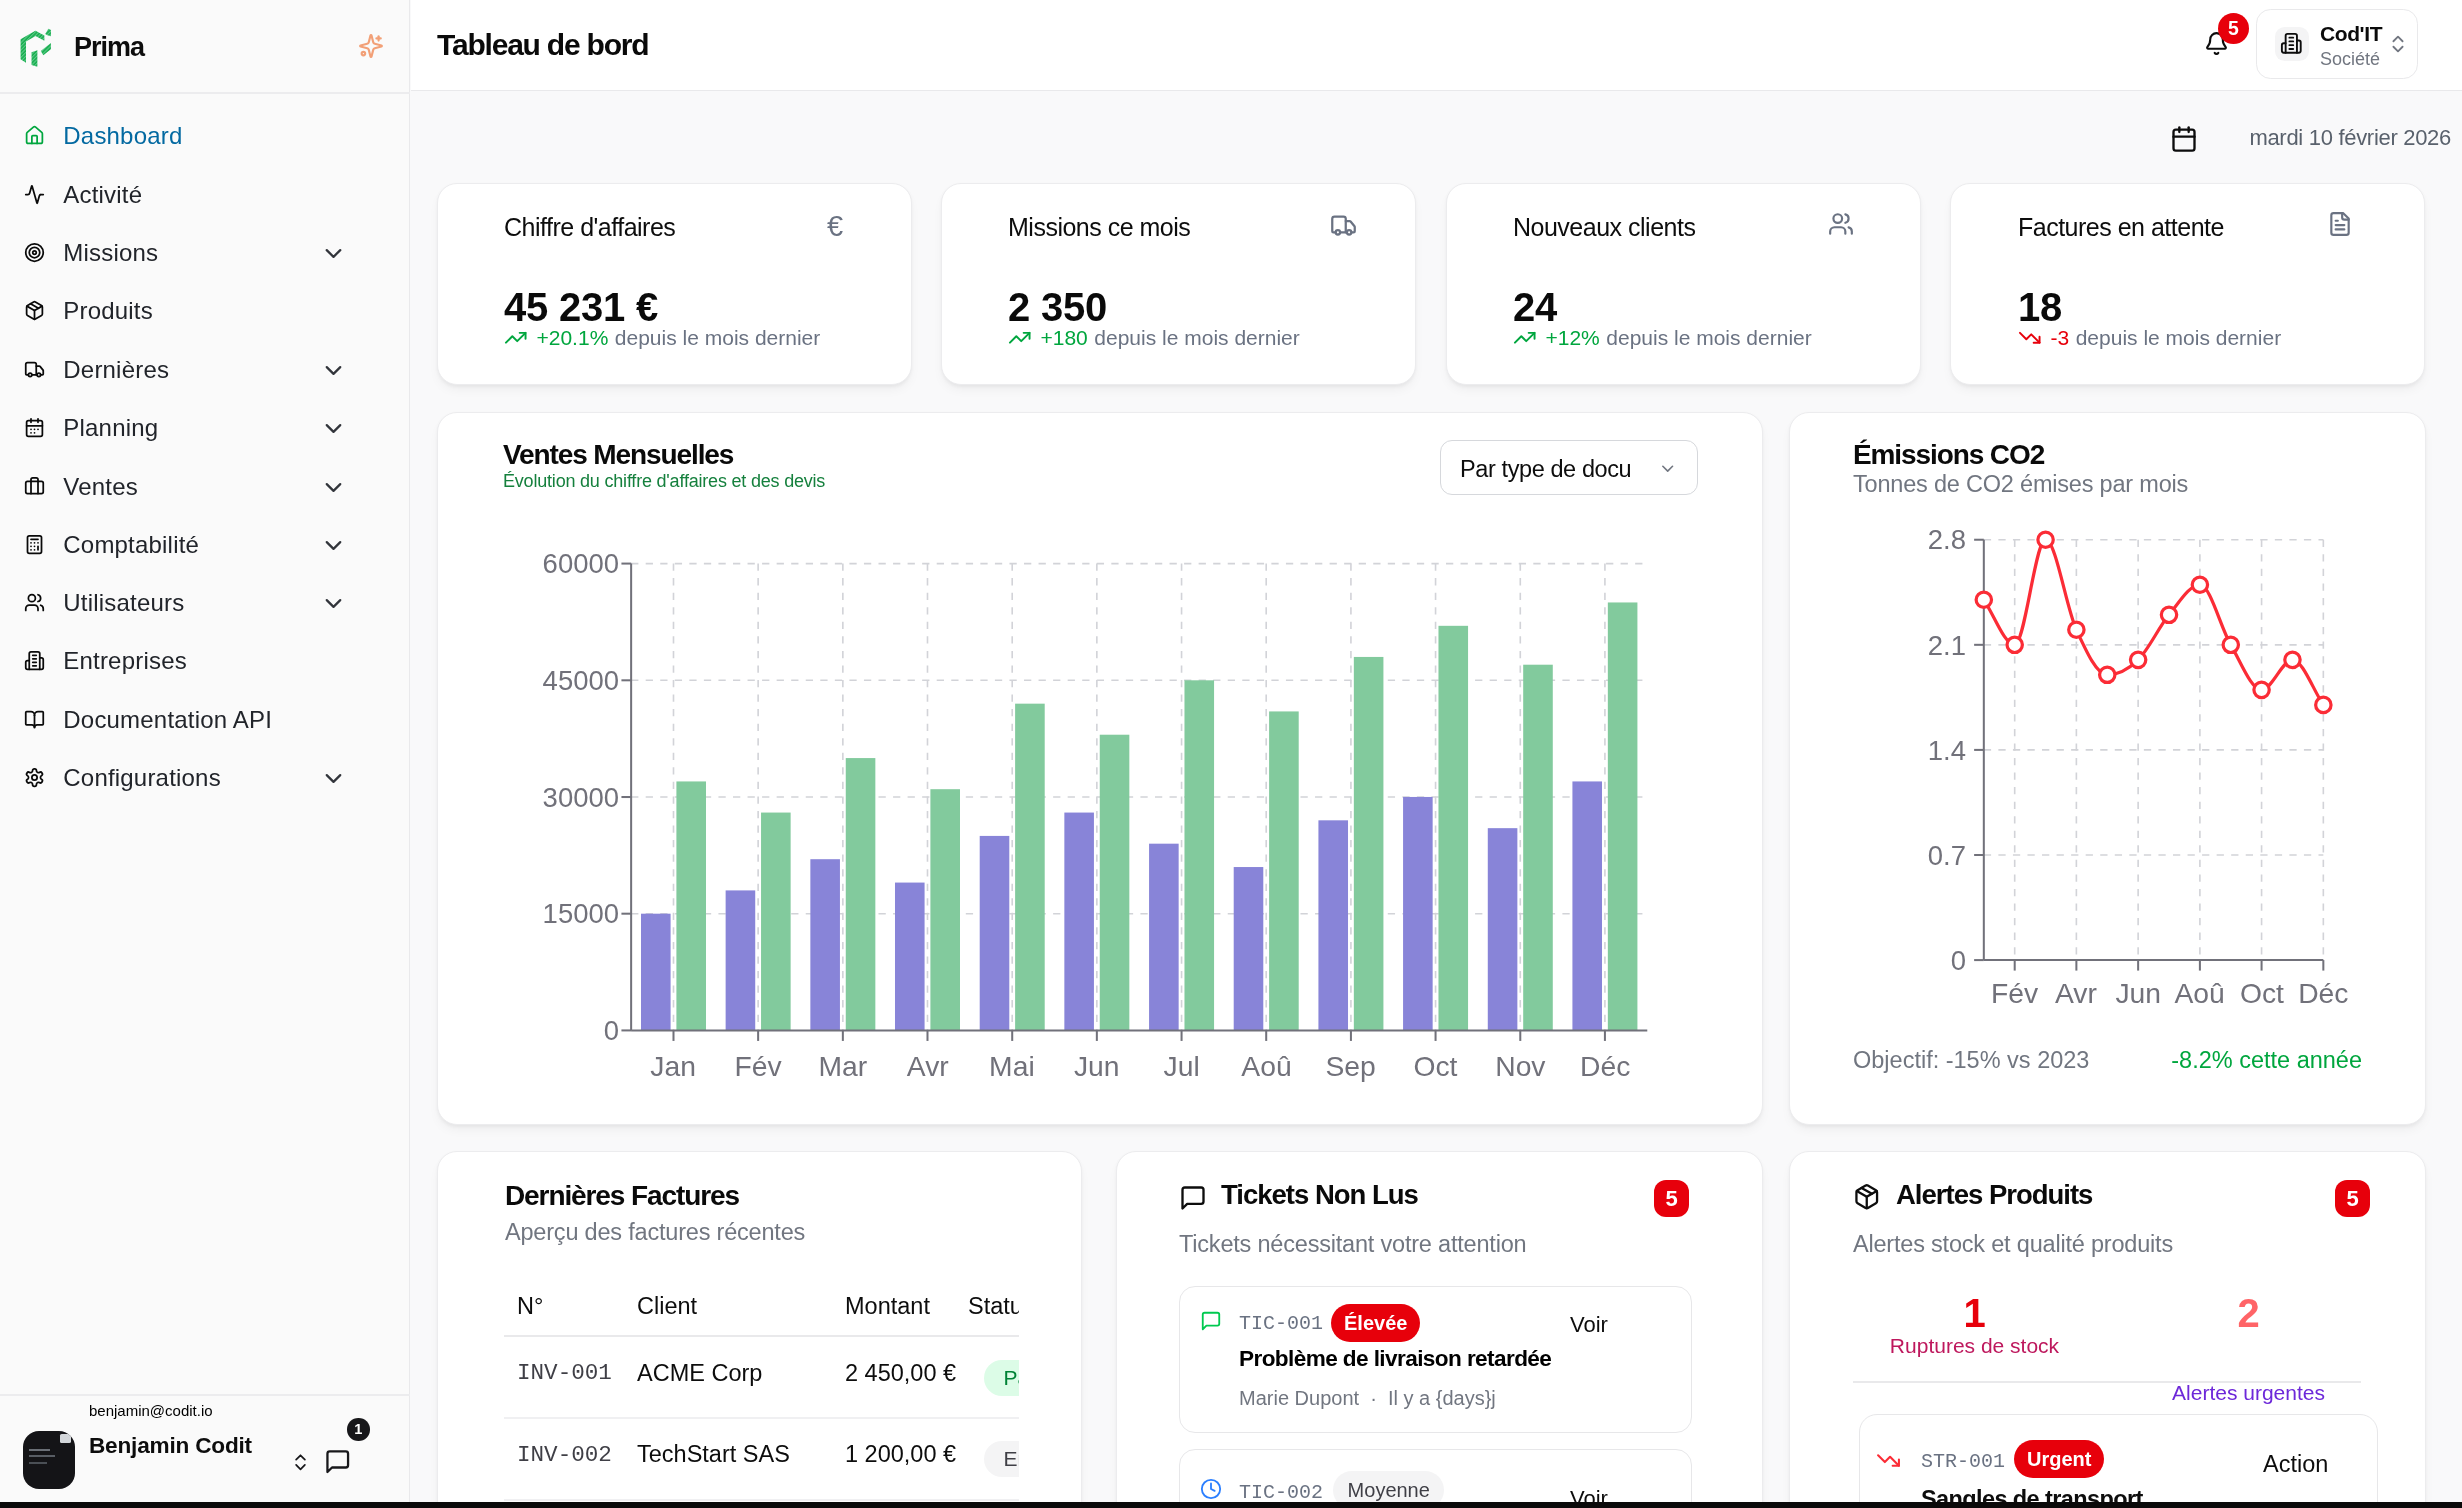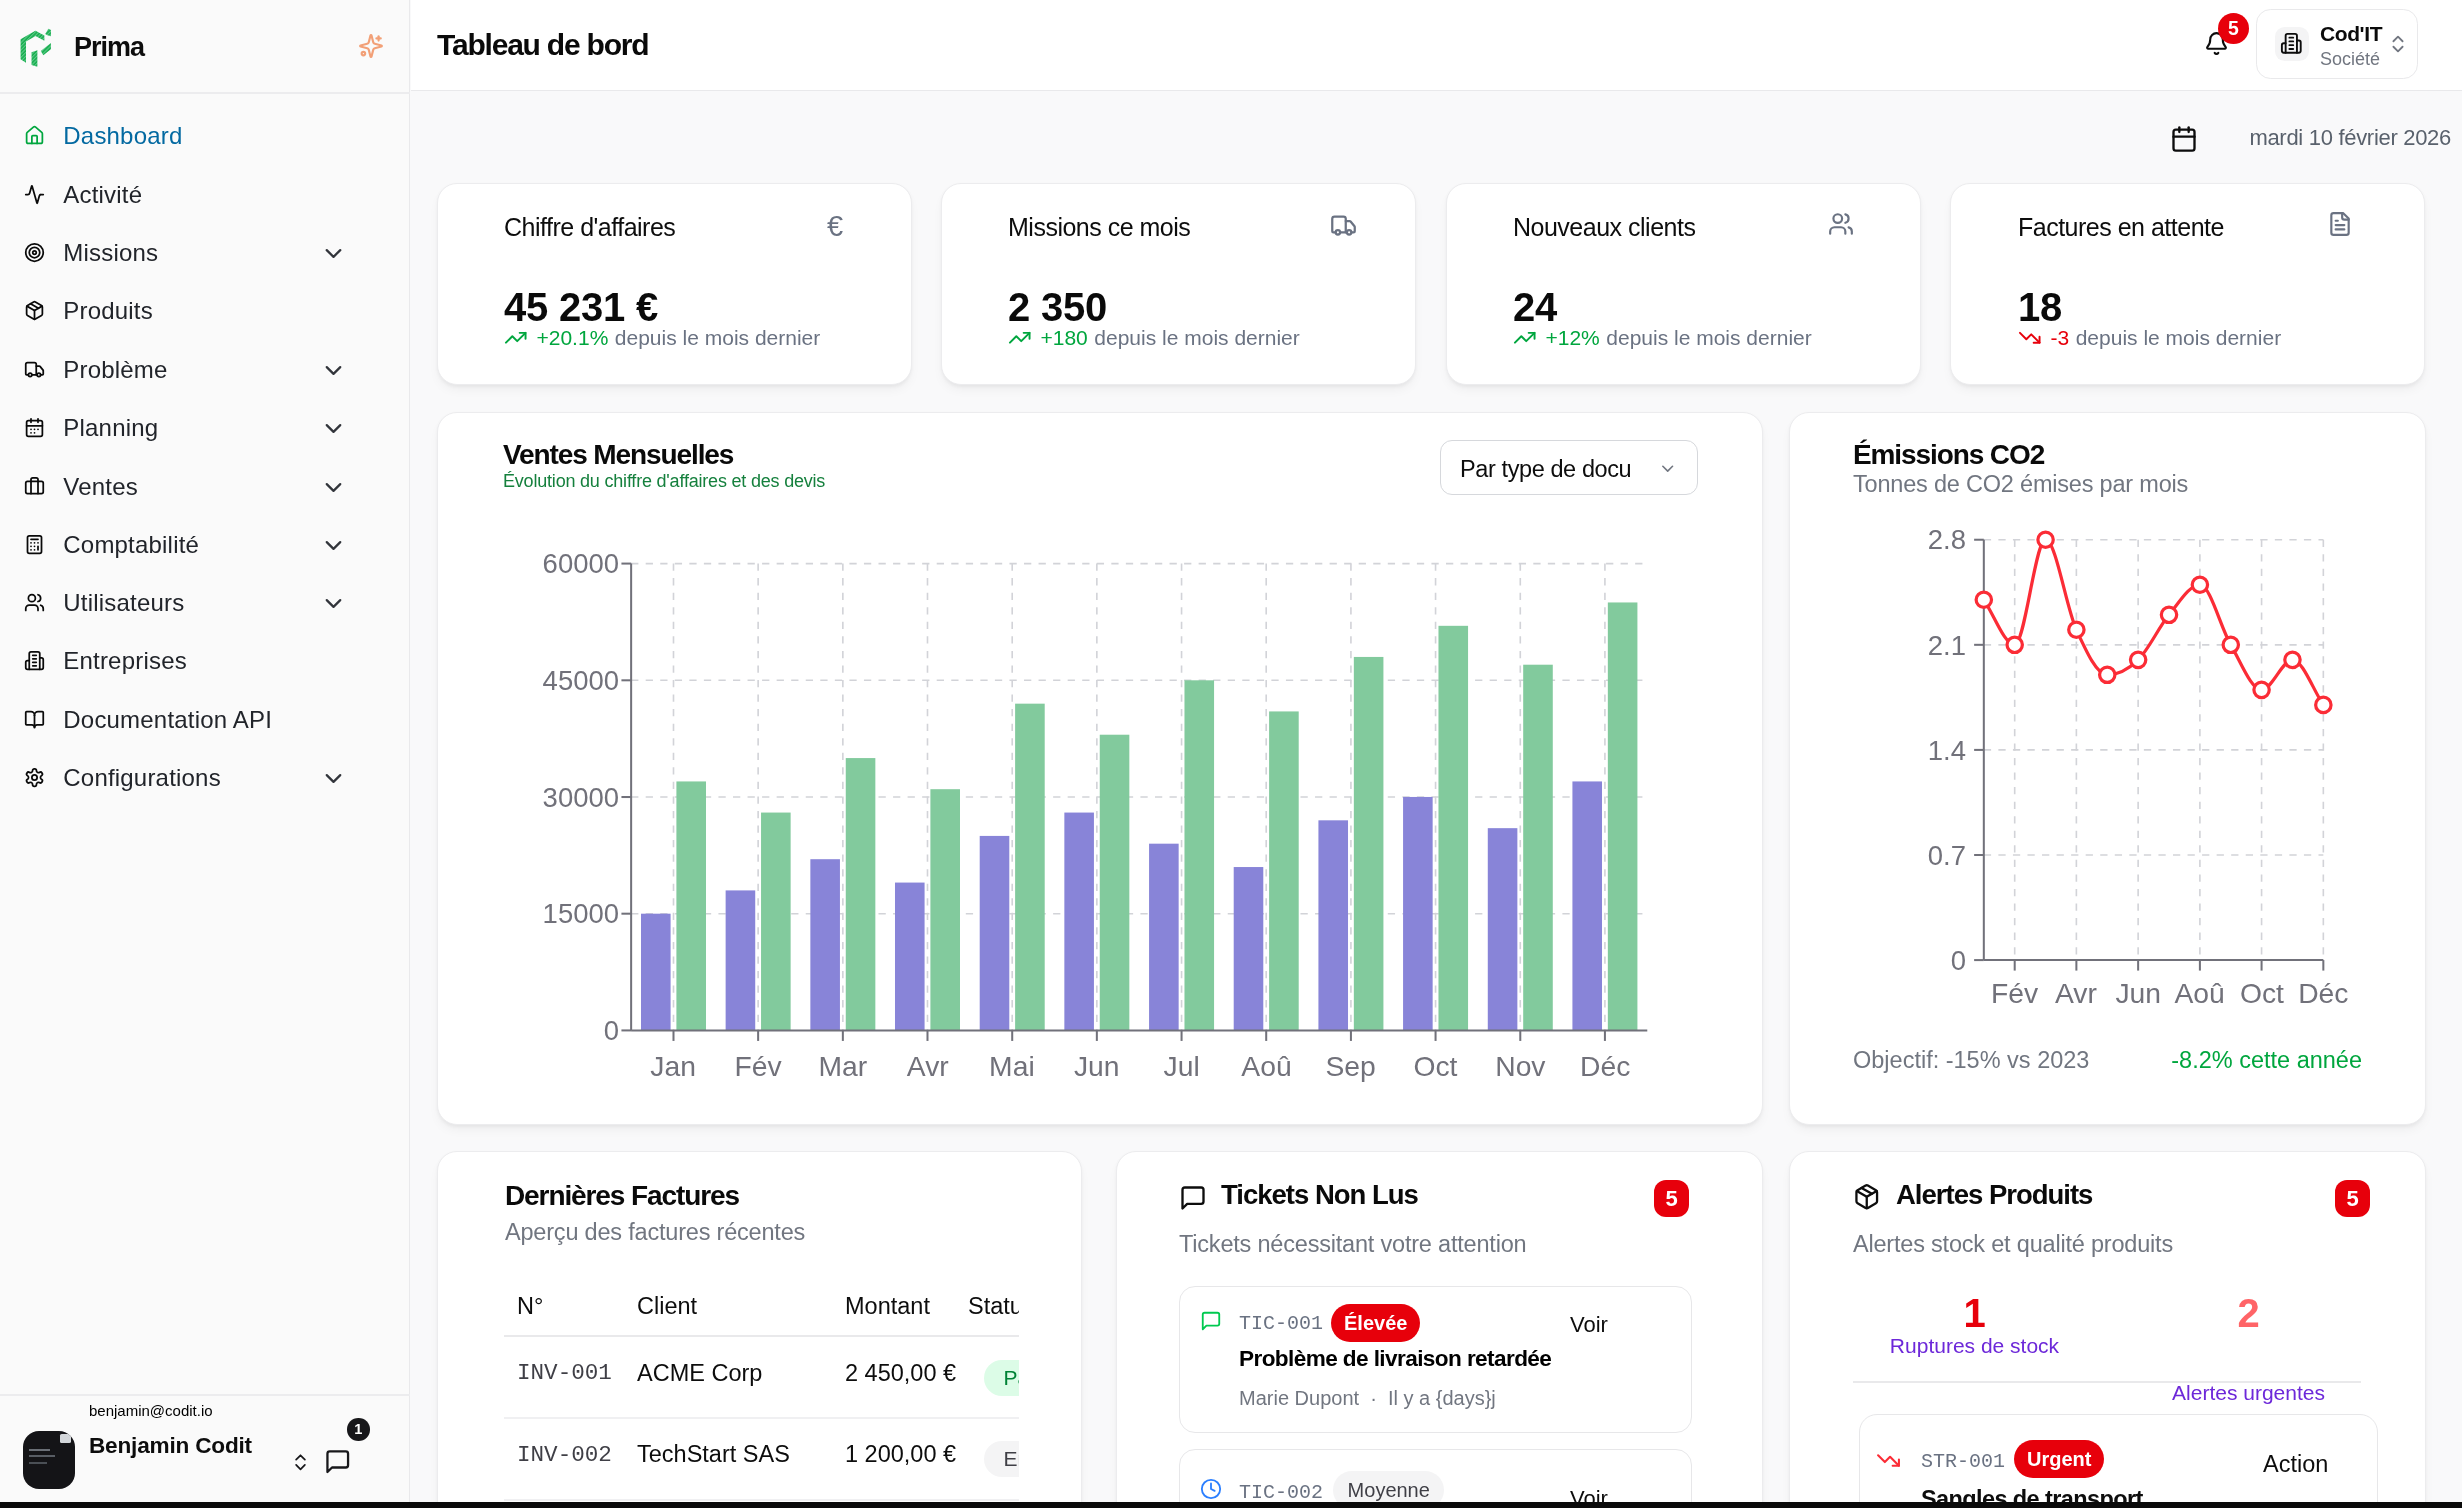--- a/index.html
+++ b/index.html
@@ -83,21 +83,21 @@
 <span class="nlabel">Produits</span>
   </div>
 <div class="nav-item" style="top:346px">
 <svg class="nico" viewBox="0 0 24 24" fill="none" stroke="currentColor" stroke-width="2" stroke-linecap="round" stroke-linejoin="round">
       <path d="M14 18V6a2 2 0 0 0-2-2H4a2 2 0 0 0-2 2v11a1 1 0 0 0 1 1h2"></path>
       <path d="M15 18H9"></path>
       <path d="M19 18h2a1 1 0 0 0 1-1v-3.65a1 1 0 0 0-.22-.624l-3.48-4.35A1 1 0 0 0 17.52 8H14"></path>
       <circle cx="17" cy="18" r="2"></circle>
       <circle cx="7" cy="18" r="2"></circle>
     </svg>
-<span class="nlabel">Problème</span>
+<span class="nlabel">Dernières</span>
 <svg class="chev" width="27" height="27" viewBox="0 0 24 24" fill="none" stroke="#32353b" stroke-width="2" stroke-linecap="round" stroke-linejoin="round">
       <path d="m6 9 6 6 6-6"></path>
     </svg>
   </div>
 <div class="nav-item" style="top:404px">
 <svg class="nico" viewBox="0 0 24 24" fill="none" stroke="currentColor" stroke-width="2" stroke-linecap="round" stroke-linejoin="round">
       <path d="M8 2v4"></path>
       <path d="M16 2v4"></path>
       <rect width="18" height="18" x="3" y="4" rx="2"></rect>
       <path d="M3 10h18"></path>
@@ -500,21 +500,21 @@
 <svg class="abs" style="left:1853px;top:1183px" width="27.5" height="27.5" viewBox="0 0 24 24" fill="none" stroke="#0d0d0d" stroke-width="2" stroke-linecap="round" stroke-linejoin="round">
     <path d="M11 21.73a2 2 0 0 0 2 0l7-4A2 2 0 0 0 21 16V8a2 2 0 0 0-1-1.73l-7-4a2 2 0 0 0-2 0l-7 4A2 2 0 0 0 3 8v8a2 2 0 0 0 1 1.73z"></path>
     <path d="M12 22V12"></path>
     <path d="m3.3 7 8.7 5 8.7-5"></path>
     <path d="m7.5 4.27 9 5.15"></path>
   </svg>
 <div class="abs" style="left:1896px;top:1179px;font-size:27.5px;font-weight:bold;letter-spacing:-1px;">Alertes Produits</div>
 <div class="abs badge-red" style="left:2335px;top:1180px;width:35px;height:37px;font-size:22px;text-align:center;line-height:37px;border-radius:12px;">5</div>
 <div class="abs" style="left:1853px;top:1231px;font-size:23.5px;letter-spacing:-0.2px;color:#717680;">Alertes stock et qualité produits</div>
 <div class="abs" style="left:1853px;top:1291px;width:243px;text-align:center;font-size:40px;font-weight:bold;color:#e7000b;">1</div>
-<div class="abs" style="left:1853px;top:1334px;width:243px;text-align:center;font-size:21px;color:#6d28d9;">Ruptures de stock</div>
+<div class="abs" style="left:1853px;top:1334px;width:243px;text-align:center;font-size:21px;color:#be185d;">Ruptures de stock</div>
 <div class="abs" style="left:2127px;top:1291px;width:243px;text-align:center;font-size:40px;font-weight:bold;color:#ff6467;">2</div>
 <div class="abs" style="left:2127px;top:1334px;width:243px;text-align:center;font-size:21px;color:#6d28d9;margin-top:47px;">Alertes urgentes</div>
 <div class="abs" style="left:1853px;top:1381px;width:508px;height:1.6px;background:#e9e9eb;"></div>
 <div class="abs" style="left:1859px;top:1414px;width:519px;height:147px;border:1.6px solid #e7e7e9;border-radius:18px;background:#fff;"></div>
 <svg class="abs" style="left:1876px;top:1448px" width="25" height="25" viewBox="0 0 24 24" fill="none" stroke="#fb2c36" stroke-width="2" stroke-linecap="round" stroke-linejoin="round">
     <polyline points="22 17 13.5 8.5 8.5 13.5 2 7"></polyline>
     <polyline points="16 17 22 17 22 11"></polyline>
   </svg>
 <div class="abs mono" style="left:1921px;top:1450px;font-size:20px;color:#6a7282;">STR-001</div>
 <div class="abs" style="left:2014px;top:1440px;height:38px;line-height:38px;padding:0 13px;border-radius:808px;white-space:nowrap;background:#e7000b;color:#fff;font-size:20px;font-weight:bold;">Urgent</div>

